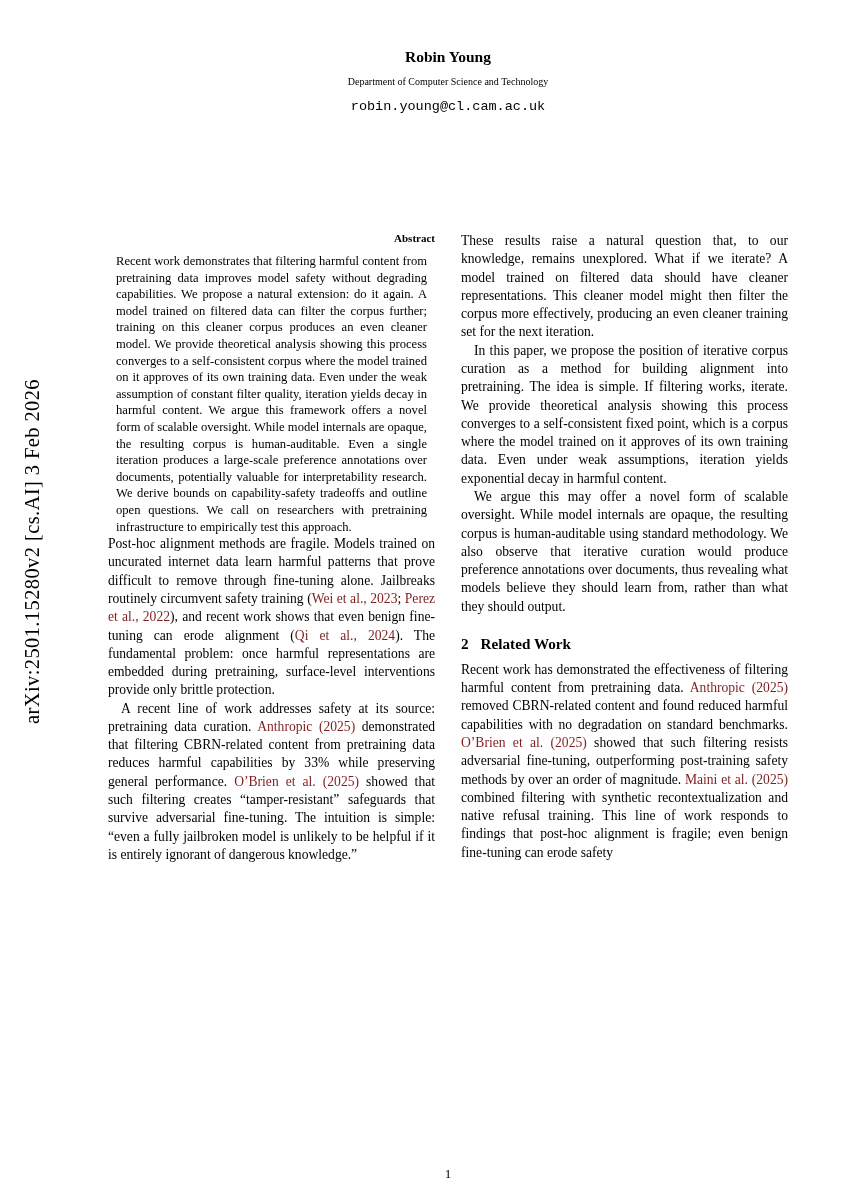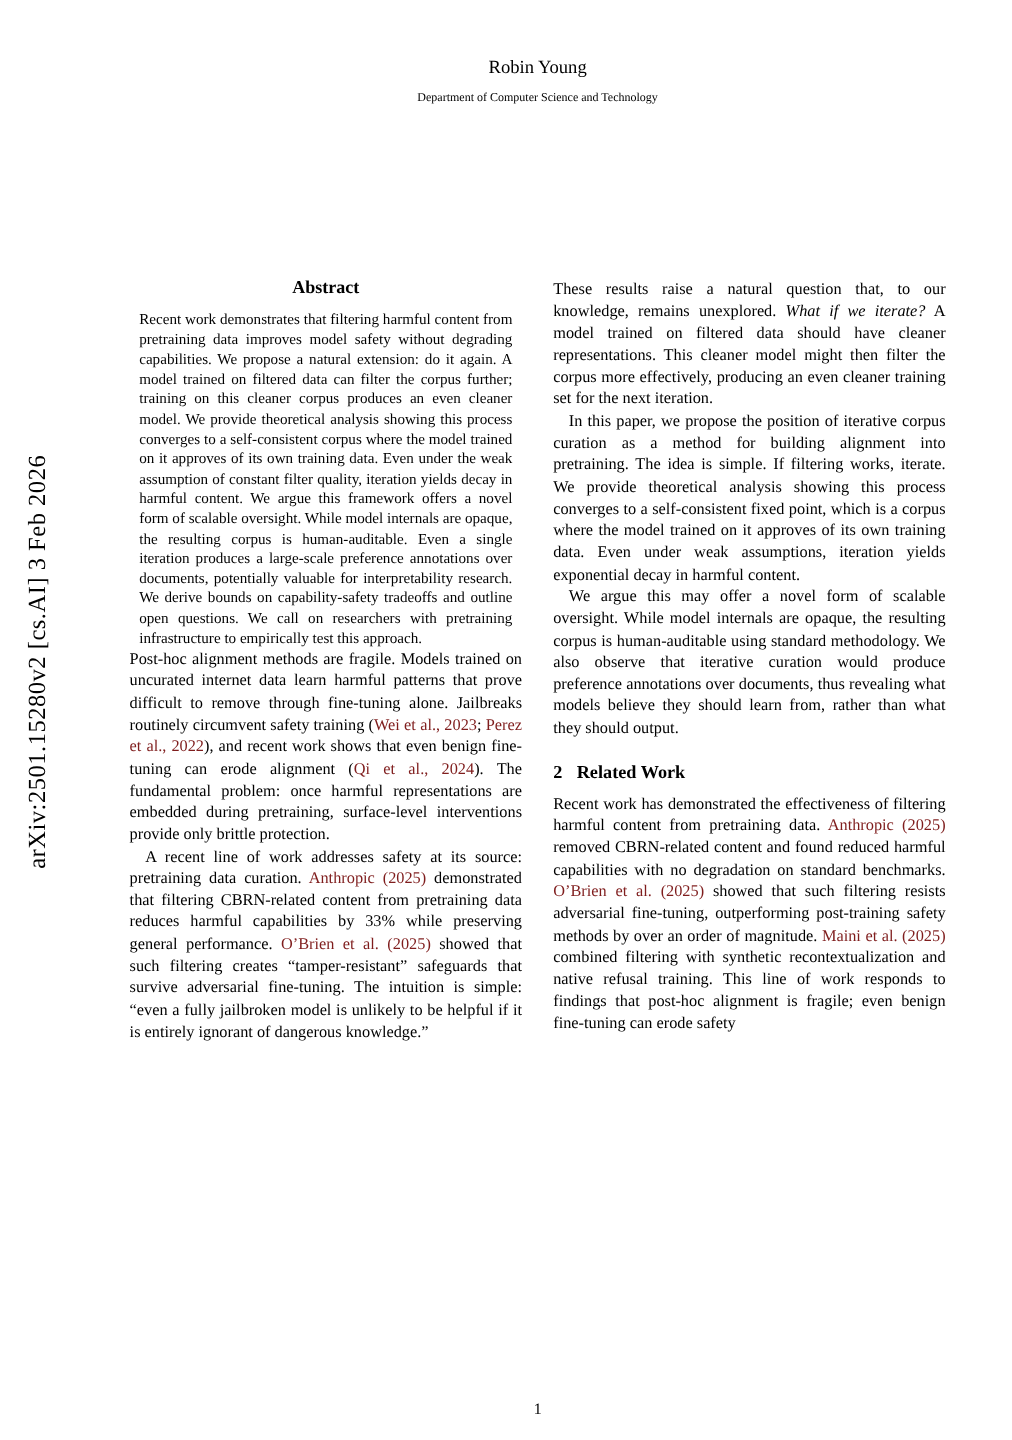--- a/index.html
+++ b/index.html
@@ -51,21 +51,21 @@
     font-weight: bold;
     text-align: center;
     line-height: 1.2;
     margin-top: 8px;
     letter-spacing: -0.1px;
   }
 
   .author {
     text-align: center;
     font-size: 15.5px;
-    font-weight: normal;
+    font-weight: bold;
     margin-top: 48px;
   }
   .affil {
     text-align: center;
     font-size: 10px;
     line-height: 1.45;
     margin-top: 9px;
   }
   .email {
     text-align: center;
@@ -80,22 +80,22 @@
     left: 0;
     width: 680px;
     display: flex;
     gap: 26px;
   }
   .col {
     width: 327px;
   }
 
   .abs-head {
-    text-align: center;
-    font-size: 15px;
+    text-align: right;
+    font-size: 11px;
     font-weight: bold;
     margin-bottom: 9px;
   }
   .abstract {
     font-size: 12.6px;
     line-height: 1.318;
     text-align: justify;
     text-justify: inter-word;
     padding: 0 8px;
     hyphens: auto;
@@ -113,21 +113,21 @@
     font-size: 13.6px;
     line-height: 1.345;
     text-align: justify;
     text-justify: inter-word;
     margin: 0;
     hyphens: auto;
   }
   p.body + p.body { text-indent: 13px; }
 
   .cite { color: #7f1d1d; }
-  .it { font-style: italic; }
+  .it { }
 
   .rcol p.first { margin-top: 0; }
 
   .pagenum {
     position: absolute;
     bottom: 18px;
     left: 0;
     width: 680px;
     text-align: center;
     font-size: 13.2px;
@@ -140,20 +140,21 @@
 
   <div class="arxiv-stamp">arXiv:2501.15280v2  [cs.AI]  3 Feb 2026</div>
 
   <div class="content">
 
 
     <div class="author">Robin Young</div>
     <div class="affil">
       <div>Department of Computer Science and Technology</div>
     </div>
+    <div class="email">robin.young@cl.cam.ac.uk</div>
 
     <div class="columns">
 
       <div class="col lcol">
         <div class="abs-head">Abstract</div>
         <div class="abstract">Recent work demonstrates that filtering harmful content from pretraining data improves model safety without degrading capabilities. We propose a natural extension: do it again. A model trained on filtered data can filter the corpus further; training on this cleaner corpus produces an even cleaner model. We provide theoretical analysis showing this process converges to a self-consistent corpus where the model trained on it approves of its own training data. Even under the weak assumption of constant filter quality, iteration yields decay in harmful content. We argue this framework offers a novel form of scalable oversight. While model internals are opaque, the resulting corpus is human-auditable. Even a single iteration produces a large-scale preference annotations over documents, potentially valuable for interpretability research. We derive bounds on capability-safety tradeoffs and outline open questions. We call on researchers with pretraining infrastructure to empirically test this approach.</div>
 
         <div>
             <p class="body first"><span>Post-hoc alignment methods are fragile. Models trained on uncurated internet data learn harmful patterns that prove difficult to remove through fine-tuning alone. Jailbreaks routinely circumvent safety training (</span><span class="cite">Wei et al., 2023</span><span>; </span><span class="cite">Perez et al., 2022</span><span>), and recent work shows that even benign fine-tuning can erode alignment (</span><span class="cite">Qi et al., 2024</span><span>). The fundamental problem: once harmful representations are embedded during pretraining, surface-level interventions provide only brittle protection.</span></p>
             <p class="body"><span>A recent line of work addresses safety at its source: pretraining data curation. </span><span class="cite">Anthropic (2025)</span><span> demonstrated that filtering CBRN-related content from pretraining data reduces harmful capabilities by 33% while preserving general performance. </span><span class="cite">O’Brien et al. (2025)</span><span> showed that such filtering creates “tamper-resistant” safeguards that survive adversarial fine-tuning. The intuition is simple: “even a fully jailbroken model is unlikely to be helpful if it is entirely ignorant of dangerous knowledge.”</span></p>

